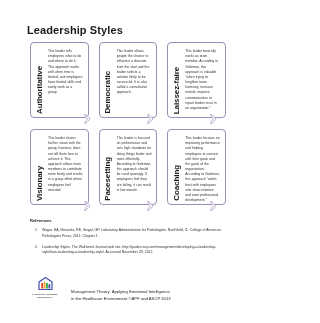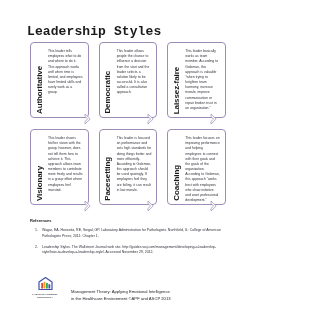--- a/index.html
+++ b/index.html
@@ -12,25 +12,24 @@
   .page {
     position: relative;
     width: 250px; height: 323px;
     background: #ffffff;
     padding: 0;
   }
 
   .page-title {
     position: absolute;
     left: 27px; top: 24px;
-    font-size: 13px;
+    font-size: 11px;
     font-weight: bold;
     color: #1a1a1a;
     letter-spacing: 0.1px;
-    font-family: Liberation Mono, monospace;
   }
 
   
   .grid {
     position: absolute;
     left: 30px; top: 42px;
     width: 196px;
   }
   .row {
     position: relative;

